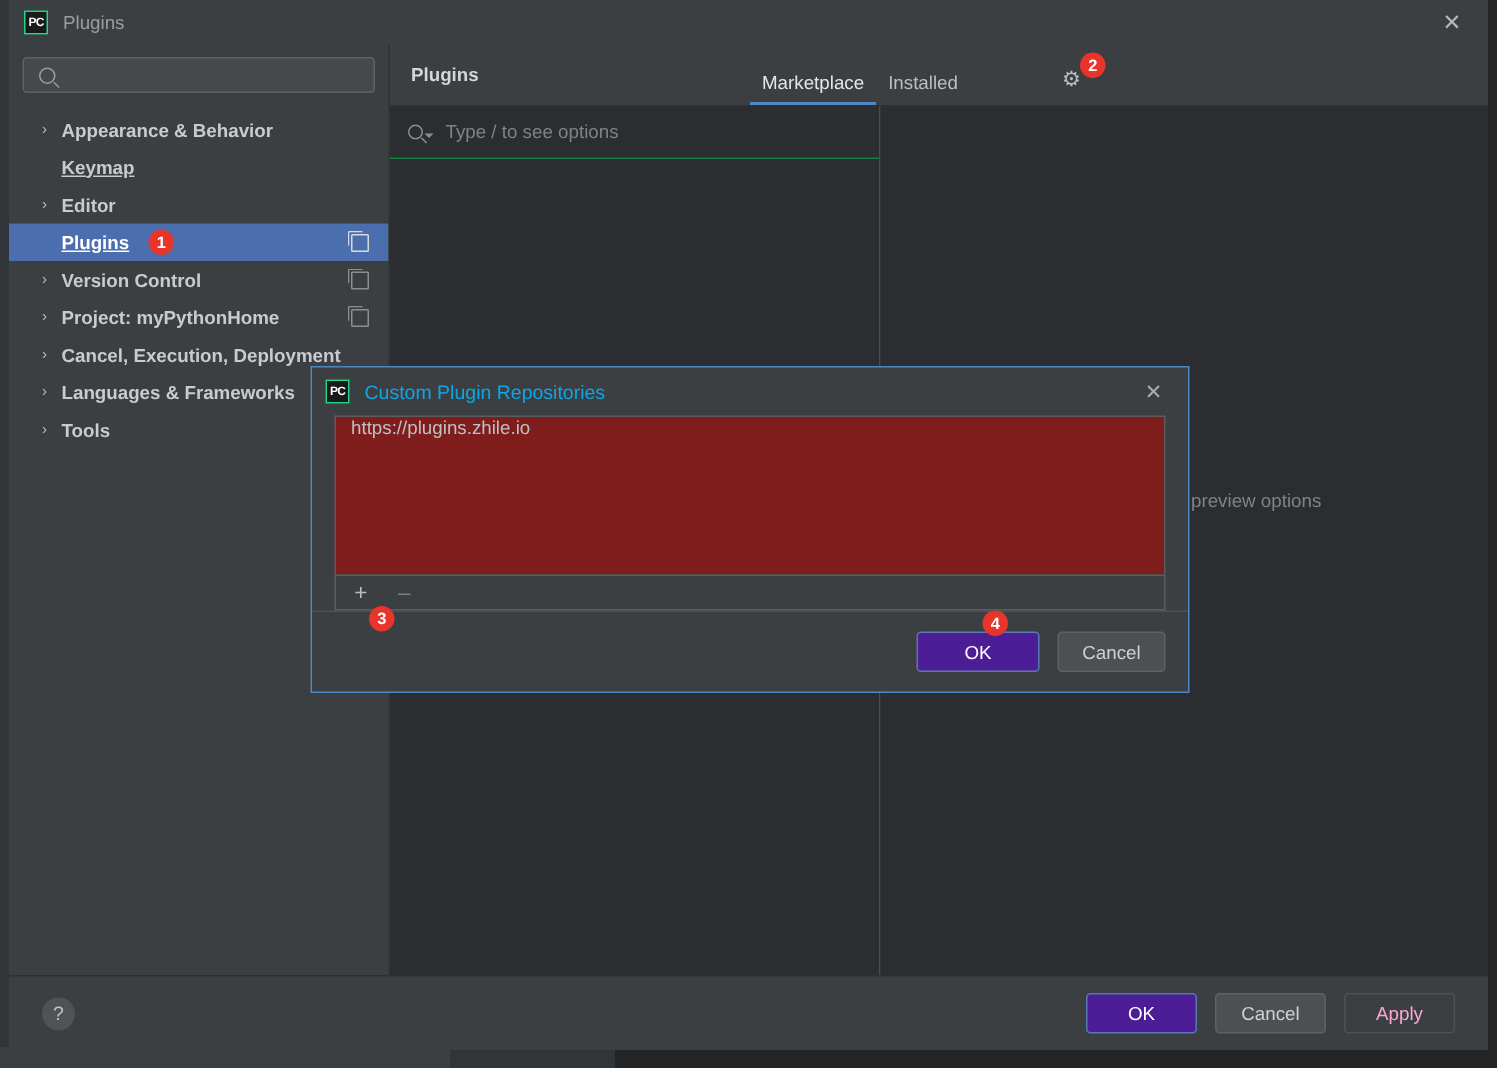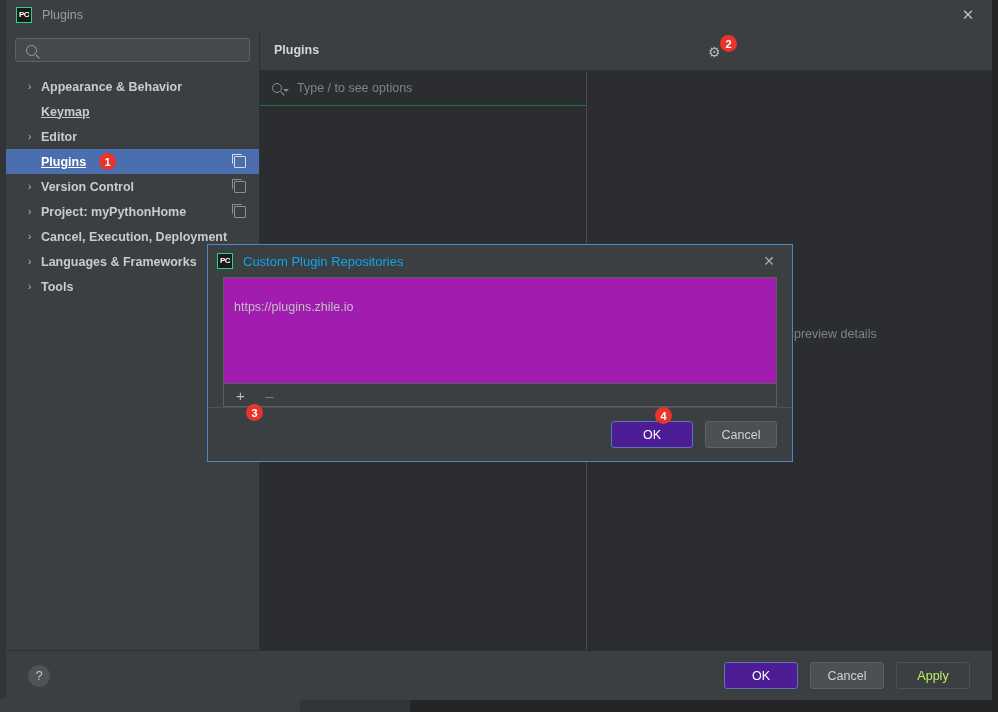--- a/index.html
+++ b/index.html
@@ -172,43 +172,43 @@
     display: flex; align-items: center; justify-content: center; cursor: pointer;
   }
   .footer-btns { margin-left: auto; margin-right: 22px; display: flex; gap: 12px; }
   .btn {
     min-width: 74px; height: 27px; border-radius: 3px;
     font-size: 12.5px; display: flex; align-items: center; justify-content: center;
     cursor: pointer; padding: 0 14px;
   }
   .btn.default { background: #4c1d95; color: #ffffff; border: 1px solid #5878b5; }
   .btn.normal  { background: #4c5052; color: #cfd2d5; border: 1px solid #5e6265; }
-  .btn.disabled{ background: #3c3f41; color: #bef264; border: 1px solid #4e5254; cursor: default; }
+  .btn.disabled{ background: #3c3f41; color: #f9a8d4; border: 1px solid #4e5254; cursor: default; }
 
   
   #repo-dialog {
     position: absolute; left: 207px; top: 244px; width: 586px; height: 218px;
     background: #3c3f41; border: 1px solid #4a88c7; z-index: 50;
     display: flex; flex-direction: column;
   }
   .dlg-title {
     height: 32px; flex: 0 0 32px; display: flex; align-items: center;
     position: relative; padding-left: 9px;
   }
   .dlg-title .pc-logo { margin-left: 0; }
   .dlg-title-text { margin-left: 10px; font-size: 13px; color: #0ea5e9; }
   .dlg-close {
     position: absolute; right: 14px; top: 50%; transform: translateY(-50%);
     width: 18px; height: 18px; color: #a8abaf; font-size: 14px;
     display: flex; align-items: center; justify-content: center; cursor: pointer;
   }
   .dlg-body { flex: 1; padding: 0 15px; display: flex; flex-direction: column; min-height: 0; }
   .repo-list {
-    flex: 1; border: 1px solid #5a5e60; border-bottom: none; background: #a21caf;
-    padding: 22px 10px; min-height: 0;
+    flex: 1; border: 1px solid #5a5e60; border-bottom: none; background: #7f1d1d;
+    padding: 0 10px; min-height: 0;
   }
   .repo-item { font-size: 12.5px; color: #bdc0c4; }
   .repo-toolbar {
     height: 24px; flex: 0 0 24px; border: 1px solid #5a5e60; background: #3c3f41;
     display: flex; align-items: center; padding-left: 10px; gap: 16px; position: relative;
   }
   .tb-btn { color: #b9bcc0; font-size: 15px; line-height: 1; cursor: pointer; width: 13px; text-align: center; }
   .tb-btn.minus { color: #7b7f83; }
   .dlg-footer {
     height: 54px; flex: 0 0 54px; border-top: 1px solid #4e5254;
@@ -280,37 +280,41 @@
           <div class="tree-row">
             <div class="arrow">›</div>
             <div class="tree-label">Tools</div>
           </div>
         </div>
     </div>
 
     <div class="content">
       <div class="plugins-header">
         <div class="plugins-title">Plugins</div>
+        <div class="tabs" id="tabs">
+            <div class="tab active">Marketplace</div>
+            <div class="tab">Installed</div>
+          </div>
         <div class="gear-wrap">
           <div class="gear">⚙</div>
           <div class="badge" style="left:12px; top:-4px;">2</div>
         </div>
       </div>
 
       <div class="panes">
         <div class="list-pane">
           <div class="plugin-search">
             <div class="mag2"></div>
             <div class="mag2-caret"></div>
             <div class="plugin-search-text">Type / to see options</div>
           </div>
           <div class="list-body"></div>
         </div>
         <div class="detail-pane">
-          <div class="detail-text">preview details</div>
+          <div class="detail-text">preview options</div>
         </div>
       </div>
     </div>
   </div>
 
   <div class="footer">
     <div class="help-btn">?</div>
     <div class="footer-btns">
       <div class="btn default">OK</div>
       <div class="btn normal">Cancel</div>

